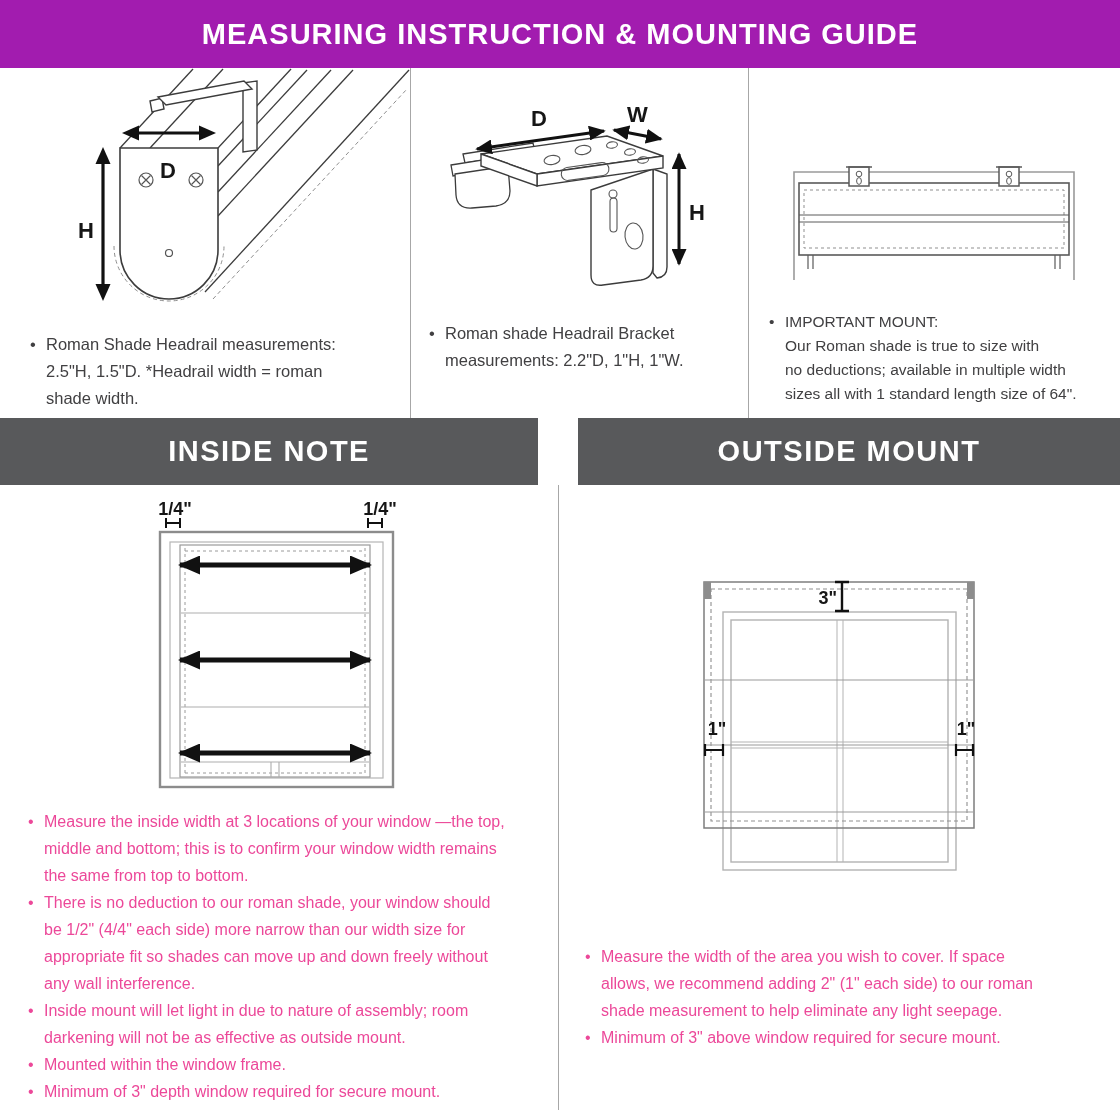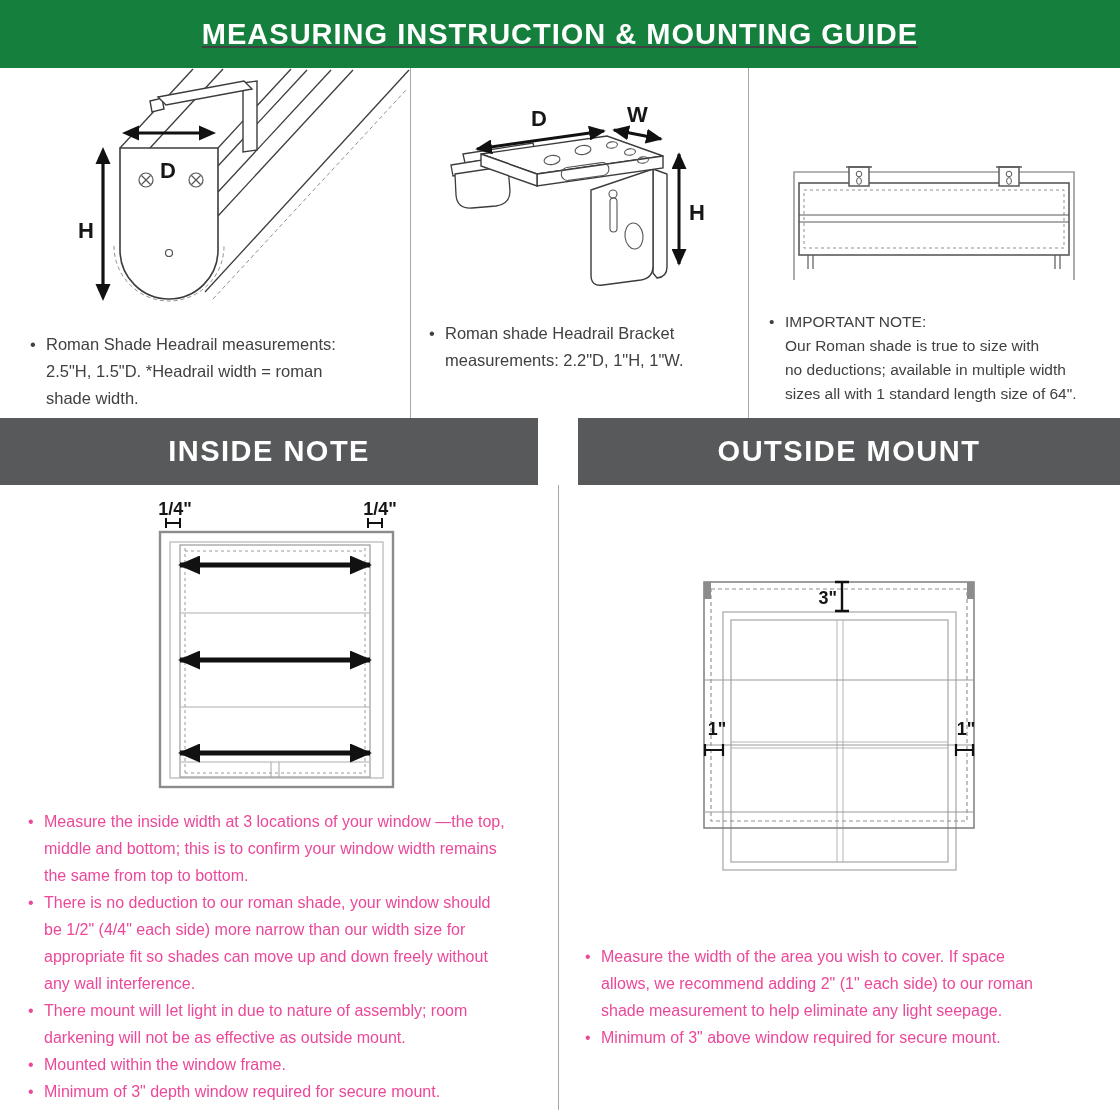--- a/index.html
+++ b/index.html
@@ -3,21 +3,21 @@
 <meta charset="utf-8">
 <style>
   html,body{margin:0;padding:0;}
   body{
     width:1120px;height:1120px;position:relative;overflow:hidden;
     background:#ffffff;color:#414042;
     font-family:"Liberation Sans", sans-serif;
   }
   .main-header{
     position:absolute;left:0;top:0;width:1120px;height:68px;
-    background:#15803d;display:flex;align-items:center;justify-content:center;text-decoration:underline;
+    background:#a21caf;display:flex;align-items:center;justify-content:center;
   }
   .main-header .title{
     color:#ffffff;font-size:29px;font-weight:bold;letter-spacing:1px;
   }
   .top-panels{position:absolute;left:0;top:68px;width:1120px;height:350px;display:flex;}
   .panel{position:relative;height:350px;}
   .panel-1{width:410px;border-right:1px solid #a7a7a7;}
   .panel-2{width:337px;border-right:1px solid #a7a7a7;}
   .panel-3{width:371px;}
   .panel svg{position:absolute;left:0;top:0;}
@@ -173,21 +173,21 @@
       </g>
       <g>
         <rect x="250" y="99" width="20" height="19" fill="#ffffff" stroke="#5a5a5a" stroke-width="1.5"></rect>
         <path d="M247,99 H273" stroke="#5a5a5a" stroke-width="1.5" fill="none"></path>
         <circle cx="260" cy="106" r="2.8" fill="none" stroke="#5a5a5a" stroke-width="1"></circle>
         <ellipse cx="260" cy="113" rx="2.4" ry="3.4" fill="none" stroke="#5a5a5a" stroke-width="1"></ellipse>
       </g>
     </svg>
     <div class="panel-text p3">
       <div class="bullet-item">
-        <span class="pre">IMPORTANT NOTE:</span>
+        <span class="pre">IMPORTANT MOUNT:</span>
         <span class="pre block">Our Roman shade is true to size with
 no deductions; available in multiple width
 sizes all with 1 standard length size of 64".</span>
       </div>
     </div>
   </div>
 </div>
 
 <div class="mount-headers">
   <div class="mount-header mh-left">
@@ -224,21 +224,21 @@
     </g>
   </svg>
   <ul class="bullet-list inside-bullets">
     <li><span class="pre">Measure the inside width at 3 locations of your window —the top,
 middle and bottom; this is to confirm your window width remains
 the same from top to bottom.</span></li>
     <li><span class="pre">There is no deduction to our roman shade, your window should
 be 1/2" (4/4" each side) more narrow than our width size for
 appropriate fit so shades can move up and down freely without
 any wall interference.</span></li>
-    <li><span class="pre">There mount will let light in due to nature of assembly; room
+    <li><span class="pre">Inside mount will let light in due to nature of assembly; room
 darkening will not be as effective as outside mount.</span></li>
     <li><span class="pre">Mounted within the window frame.</span></li>
     <li><span class="pre">Minimum of 3" depth window required for secure mount.</span></li>
   </ul>
 </div>
 
 <div class="outside-col">
   <svg width="561" height="450" viewBox="0 0 561 450">
     <g fill="none" stroke="#b3b3b3" stroke-width="1.4">
       <rect x="164" y="127" width="233" height="258"></rect>

